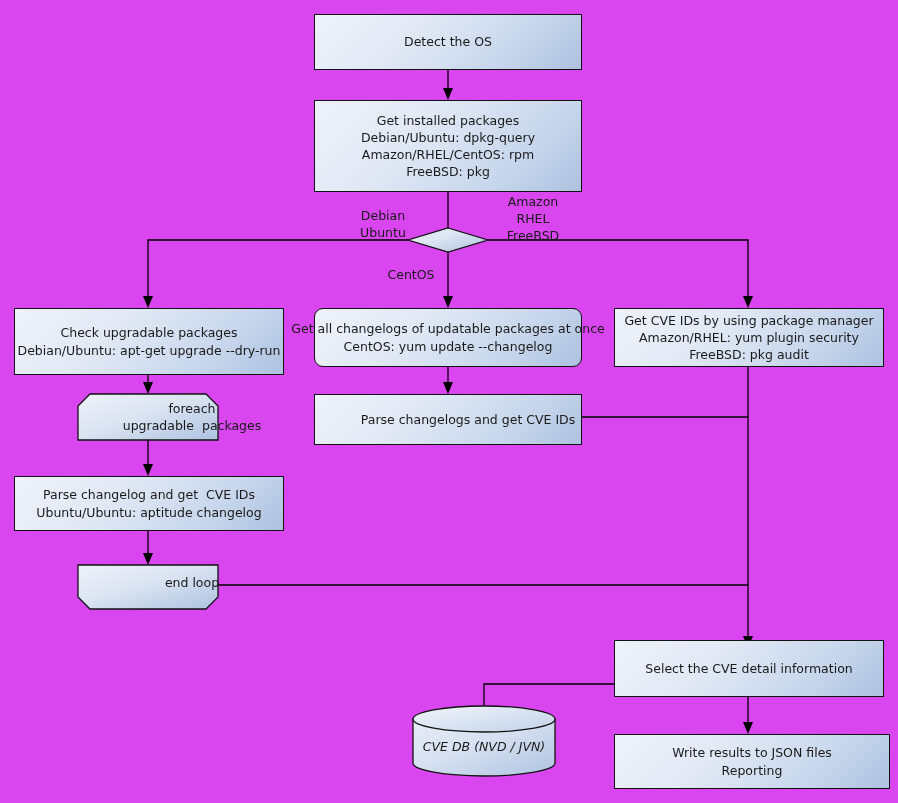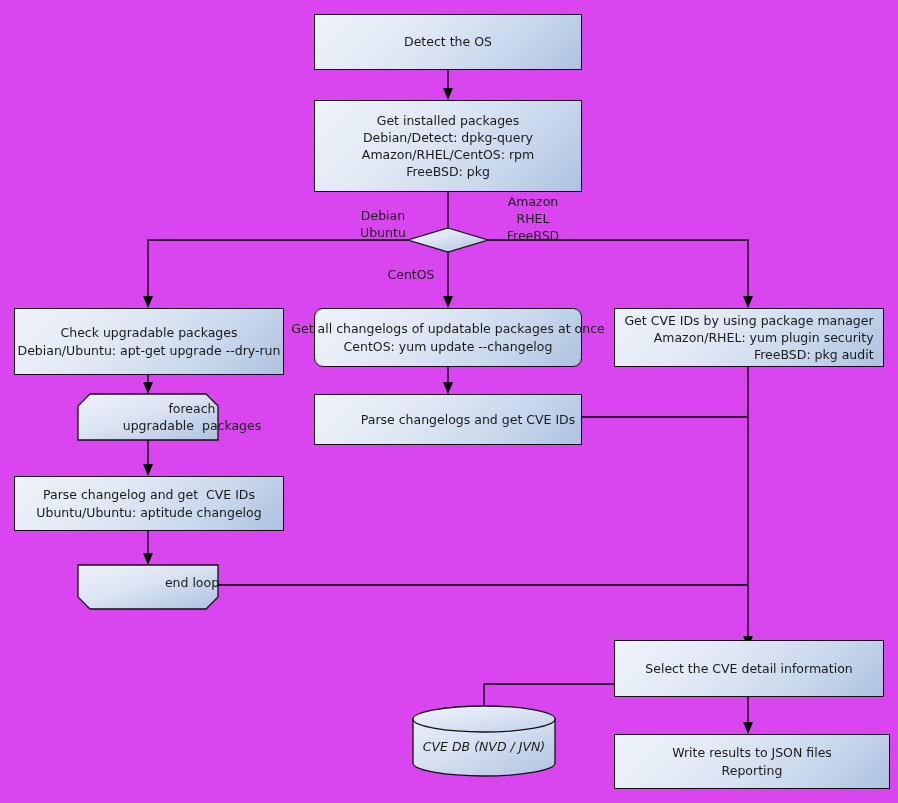--- a/index.html
+++ b/index.html
@@ -147,21 +147,21 @@
 
     <polyline points="614,684 484,684 484,712"></polyline>
 
     <line x1="748" y1="697" x2="748" y2="726"></line>
     <polygon class="arrow" points="748,734 743,722 753,722"></polygon>
   </svg>
 
   <div class="node proc" style="left:314px; top:14px; width:268px; height:56px;">Detect the OS</div>
 
   <div class="node proc" style="left:314px; top:100px; width:268px; height:92px;">Get installed packages
-Debian/Detect: dpkg-query
+Debian/Ubuntu: dpkg-query
 Amazon/RHEL/CentOS: rpm
 FreeBSD: pkg</div>
 
   <div class="shape-wrap" style="left:408px; top:228px; width:80px; height:24px;">
     <svg width="80" height="24" viewBox="0 0 80 24">
       <defs>
         <linearGradient id="gradDiamond" x1="0%" y1="0%" x2="100%" y2="100%">
           <stop offset="0%" stop-color="#eef2f9"></stop>
           <stop offset="40%" stop-color="#dde6f3"></stop>
           <stop offset="100%" stop-color="#adc2e0"></stop>
@@ -179,21 +179,21 @@
 FreeBSD</div>
 
   <div class="edge-label" style="left:378px; top:267px; width:66px; text-align:center;">CentOS</div>
 
   <div class="node proc" style="left:14px; top:308px; width:270px; height:67px;">Check upgradable packages
 Debian/Ubuntu: apt-get upgrade --dry-run</div>
 
   <div class="node proc" style="left:314px; top:308px; width:268px; height:59px;border-radius:9px;">Get all changelogs of updatable packages at once
 CentOS: yum update --changelog</div>
 
-  <div class="node proc" style="left:614px; top:308px; width:270px; height:59px;text-align:right;">Get CVE IDs by using package manager
+  <div class="node proc" style="left:614px; top:308px; width:270px; height:59px;">Get CVE IDs by using package manager
 Amazon/RHEL: yum plugin security
 FreeBSD: pkg audit</div>
 
   <div class="shape-wrap" style="left:78px; top:394px; width:140px; height:46px;">
     <svg width="140" height="46" viewBox="0 0 140 46">
       <defs>
         <linearGradient id="gradLoopA" x1="0%" y1="0%" x2="100%" y2="100%">
           <stop offset="0%" stop-color="#eef2f9"></stop>
           <stop offset="45%" stop-color="#dbe4f2"></stop>
           <stop offset="100%" stop-color="#adc2e0"></stop>

